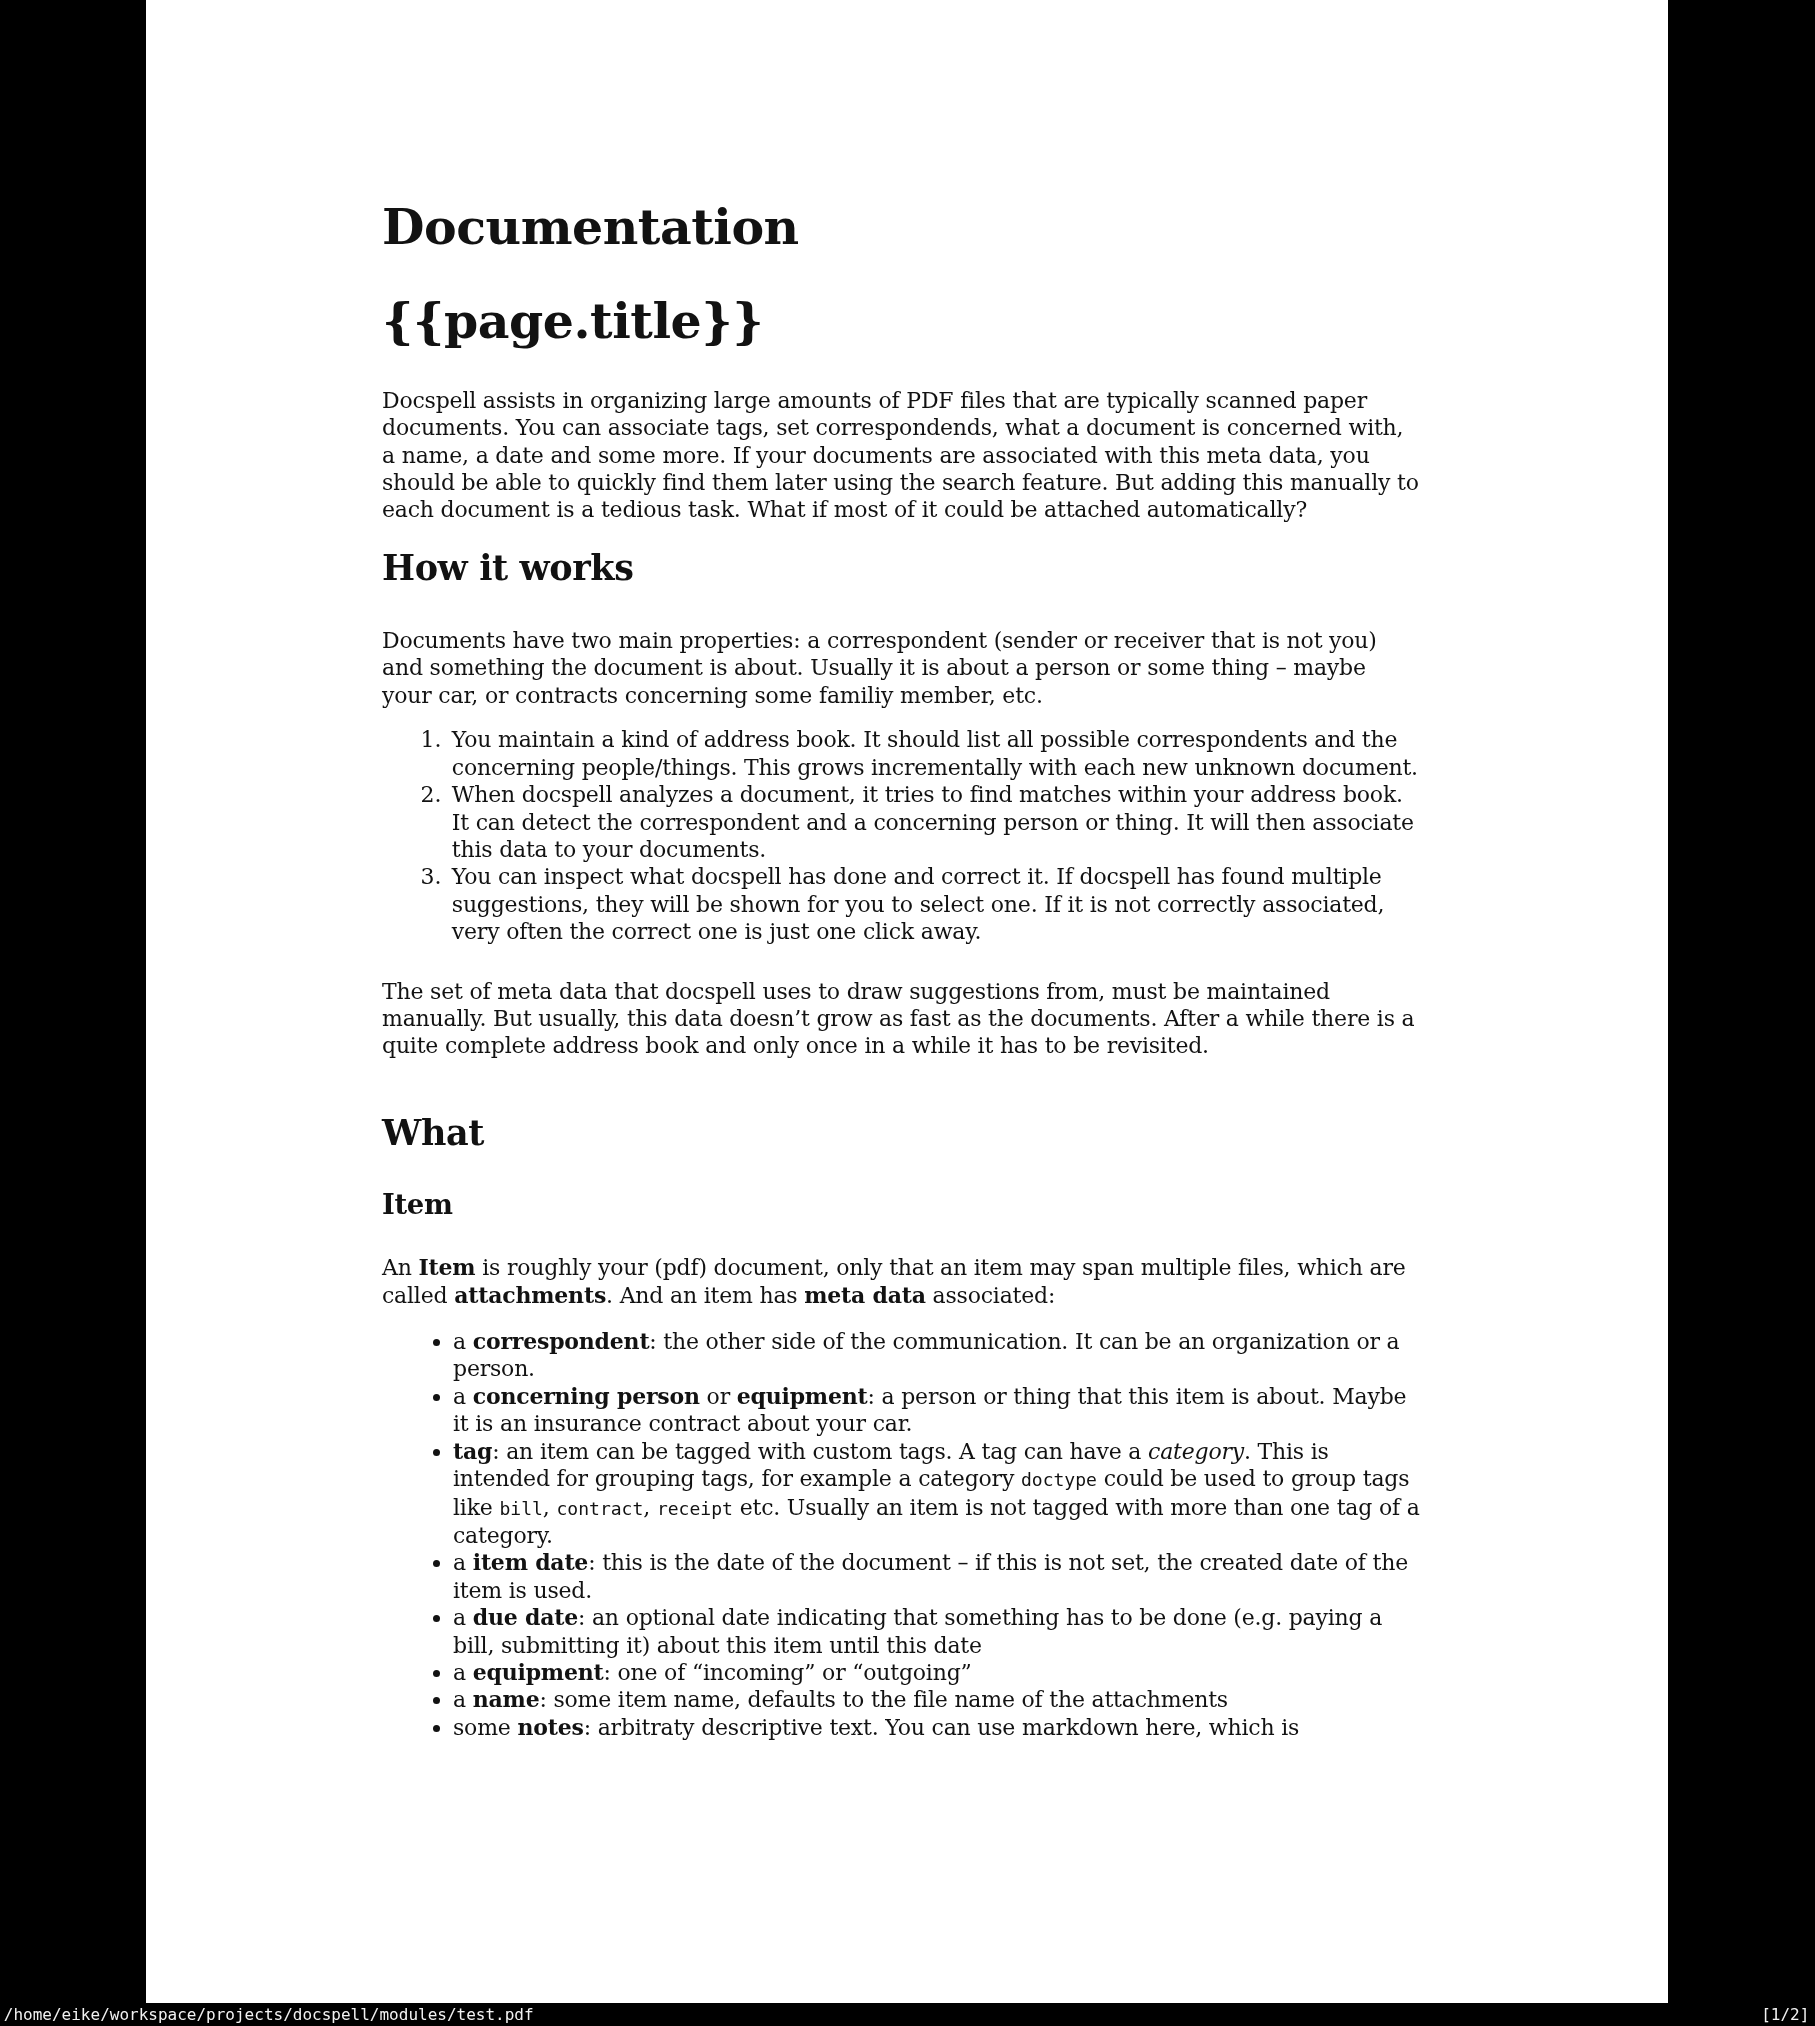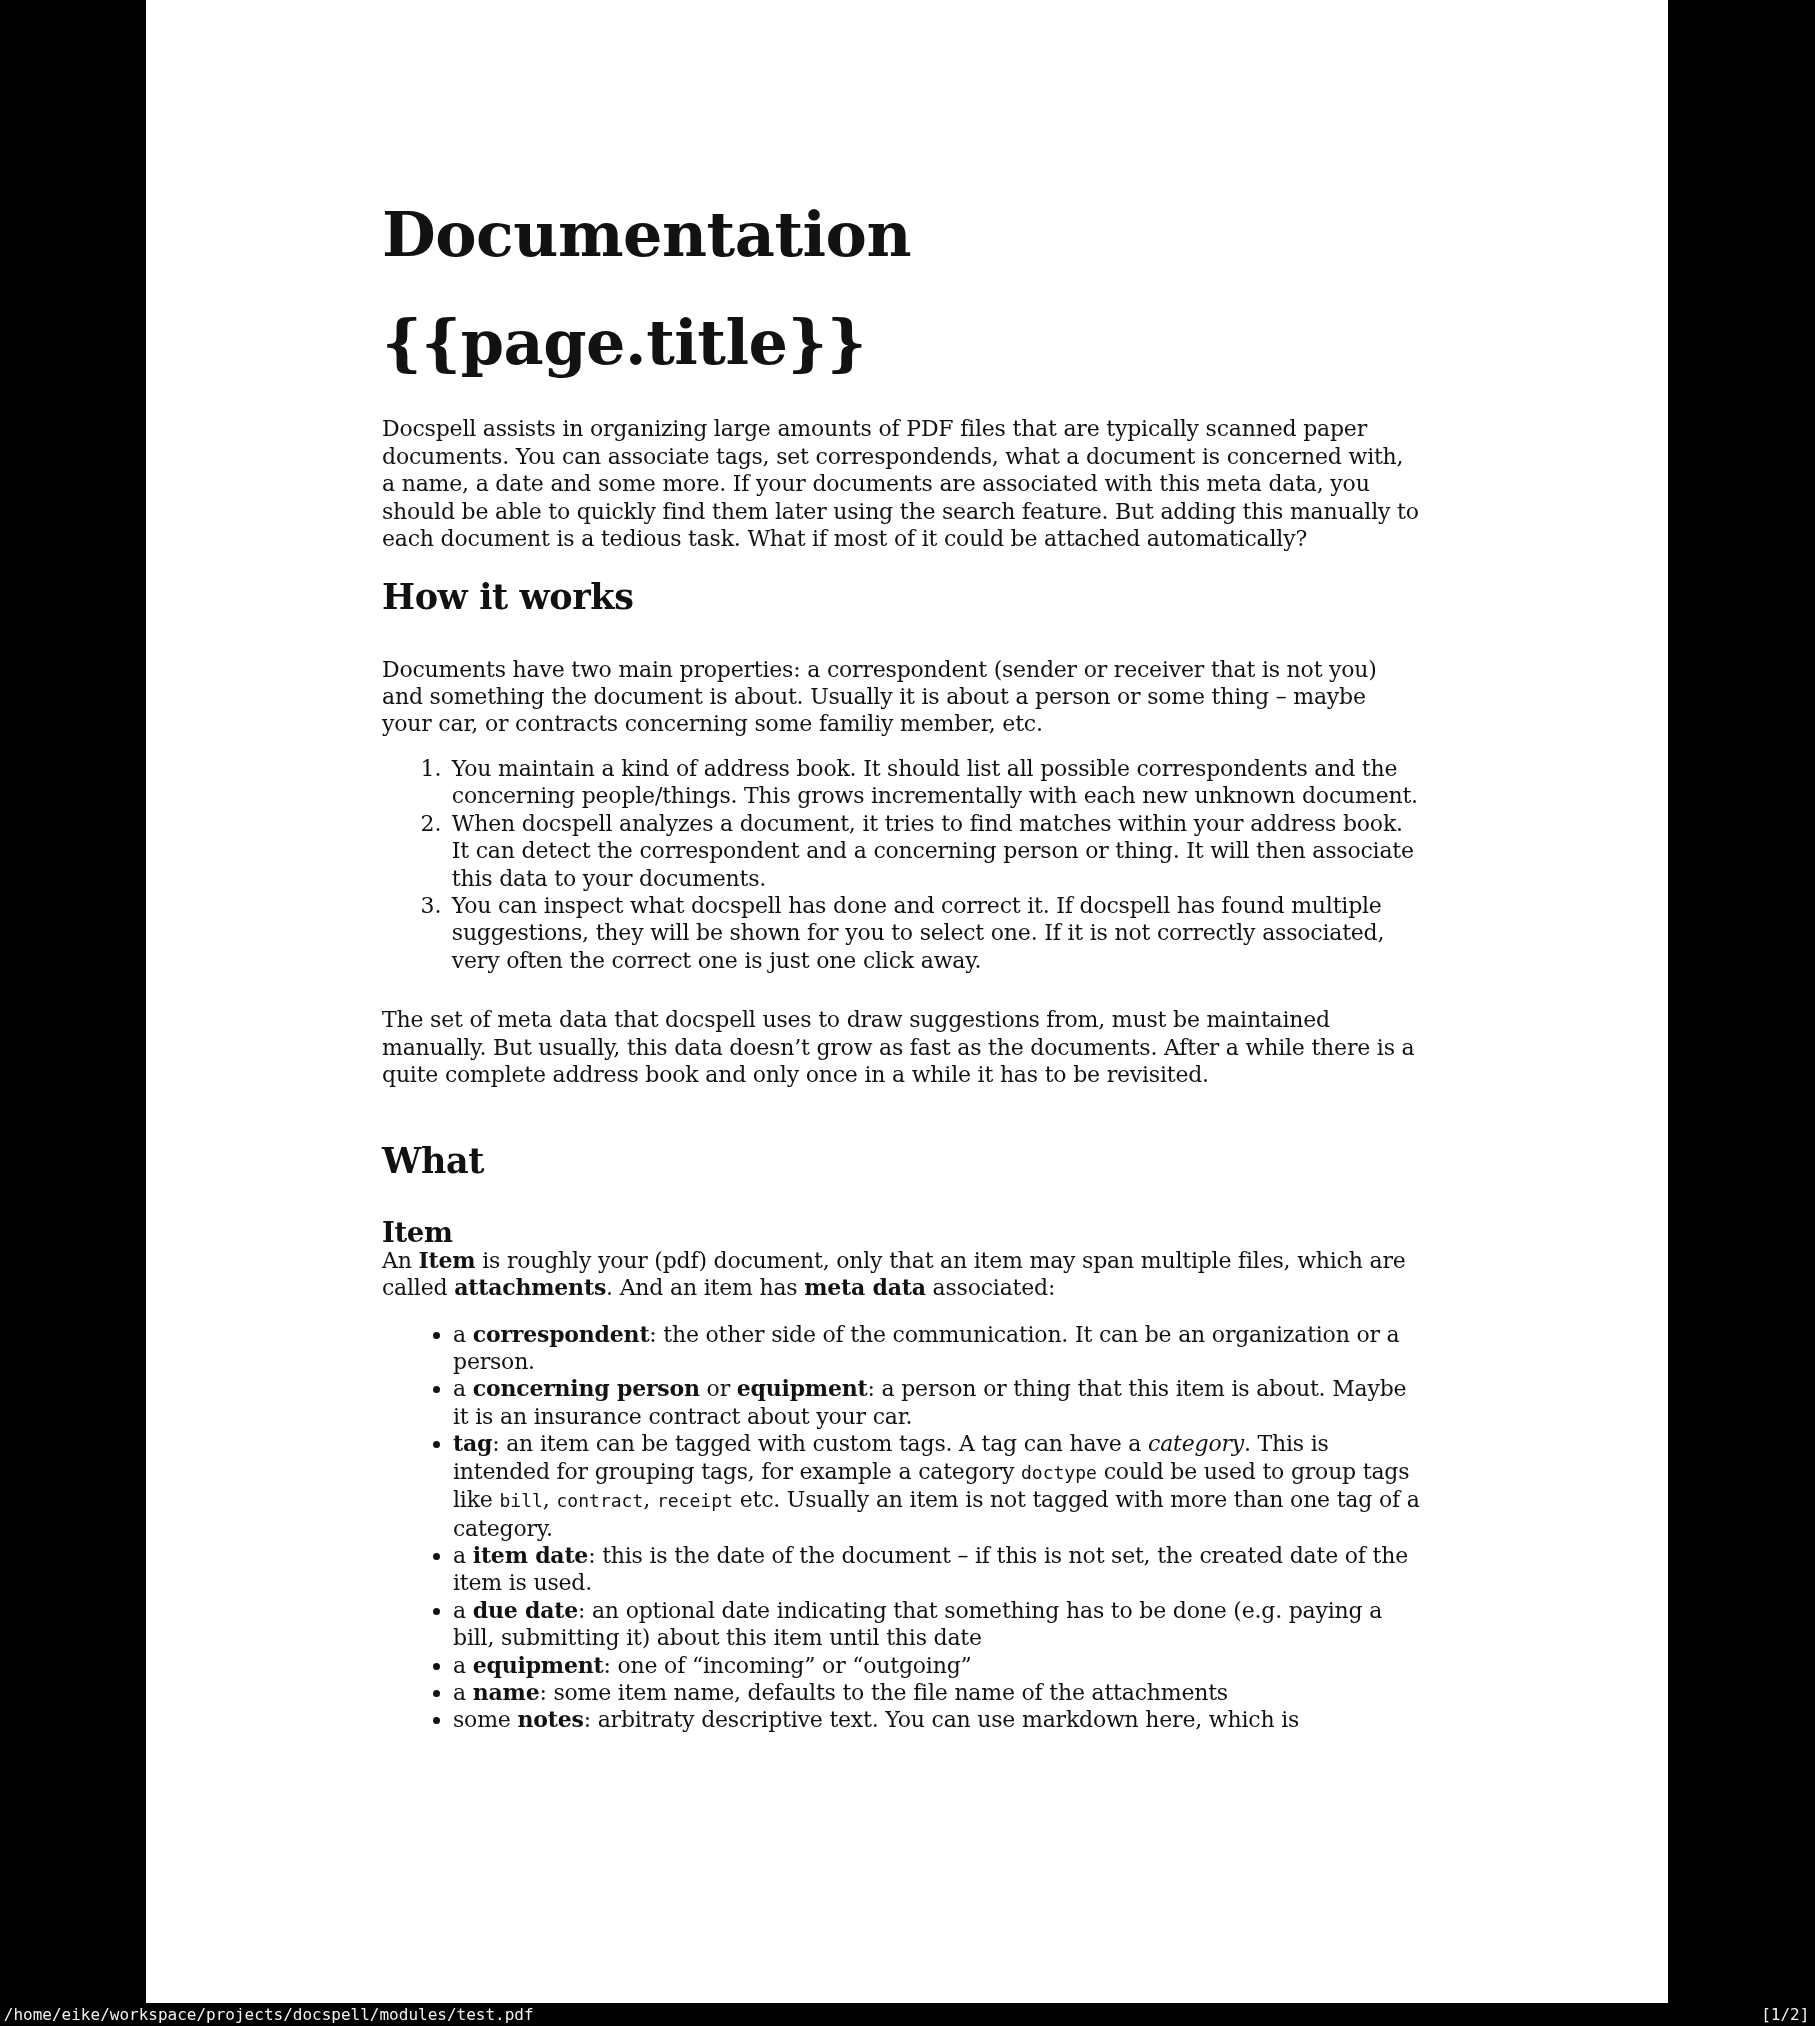--- a/index.html
+++ b/index.html
@@ -21,21 +21,21 @@
   }
   .content {
     box-sizing: border-box;
     padding: 201px 248px 0 236px;
     color: #121212;
     font-size: 22px;
     line-height: 27.4px;
     letter-spacing: -0.2px;
   }
   .h1 {
-    font-size: 62px;
+    font-size: 49px;
     line-height: 1.1;
     font-weight: bold;
     margin: 0;
     letter-spacing: -0.5px;
   }
   .h1-sub { margin-top: 40px; }
   .h2 {
     font-size: 35px;
     line-height: 1.05;
     font-weight: bold;
@@ -50,21 +50,21 @@
     letter-spacing: -0.3px;
   }
   p { margin: 0; }
   .mt-intro   { margin-top: 38px; }
   .mt-h2a     { margin-top: 26.5px; }
   .mt-p2      { margin-top: 40px; }
   .mt-p3      { margin-top: 32px; }
   .mt-h2b     { margin-top: 55px; }
   .mt-p4      { margin-top: 40px; }
   .mt-h3      { margin-top: 38px; }
-  .mt-p5      { }
+  .mt-p5      { margin-top: 36px; }
   ol.steps {
     margin: 17px 0 0;
     padding: 0 0 0 66px;
   }
   ol.steps li { margin: 0; padding-left: 3.8px; }
   ul.terms-list {
     margin: 19px 0 0;
     padding: 0 0 0 71px;
     list-style-type: disc;
   }

